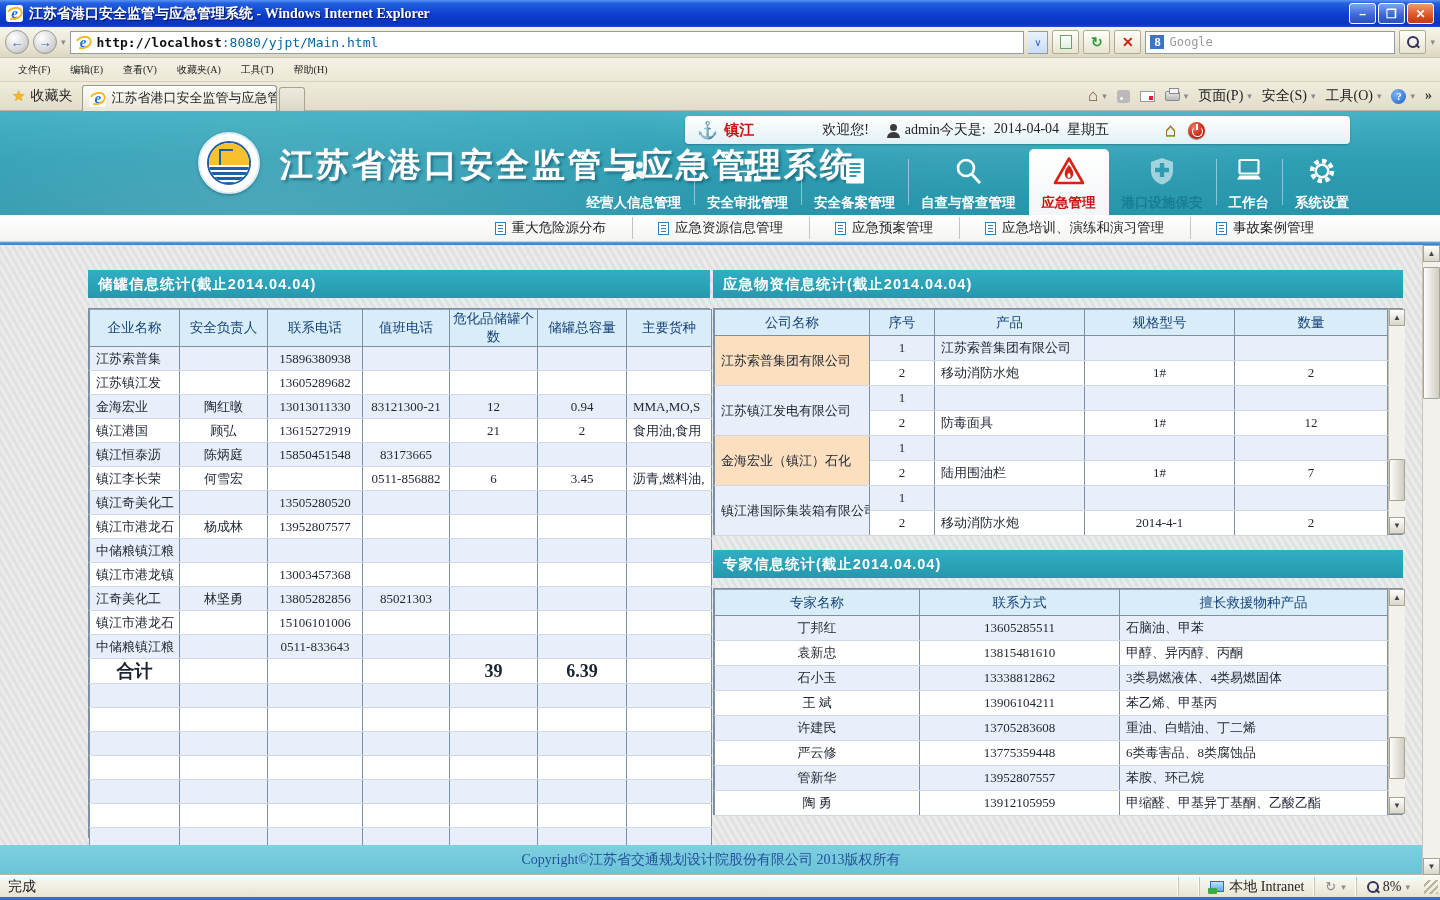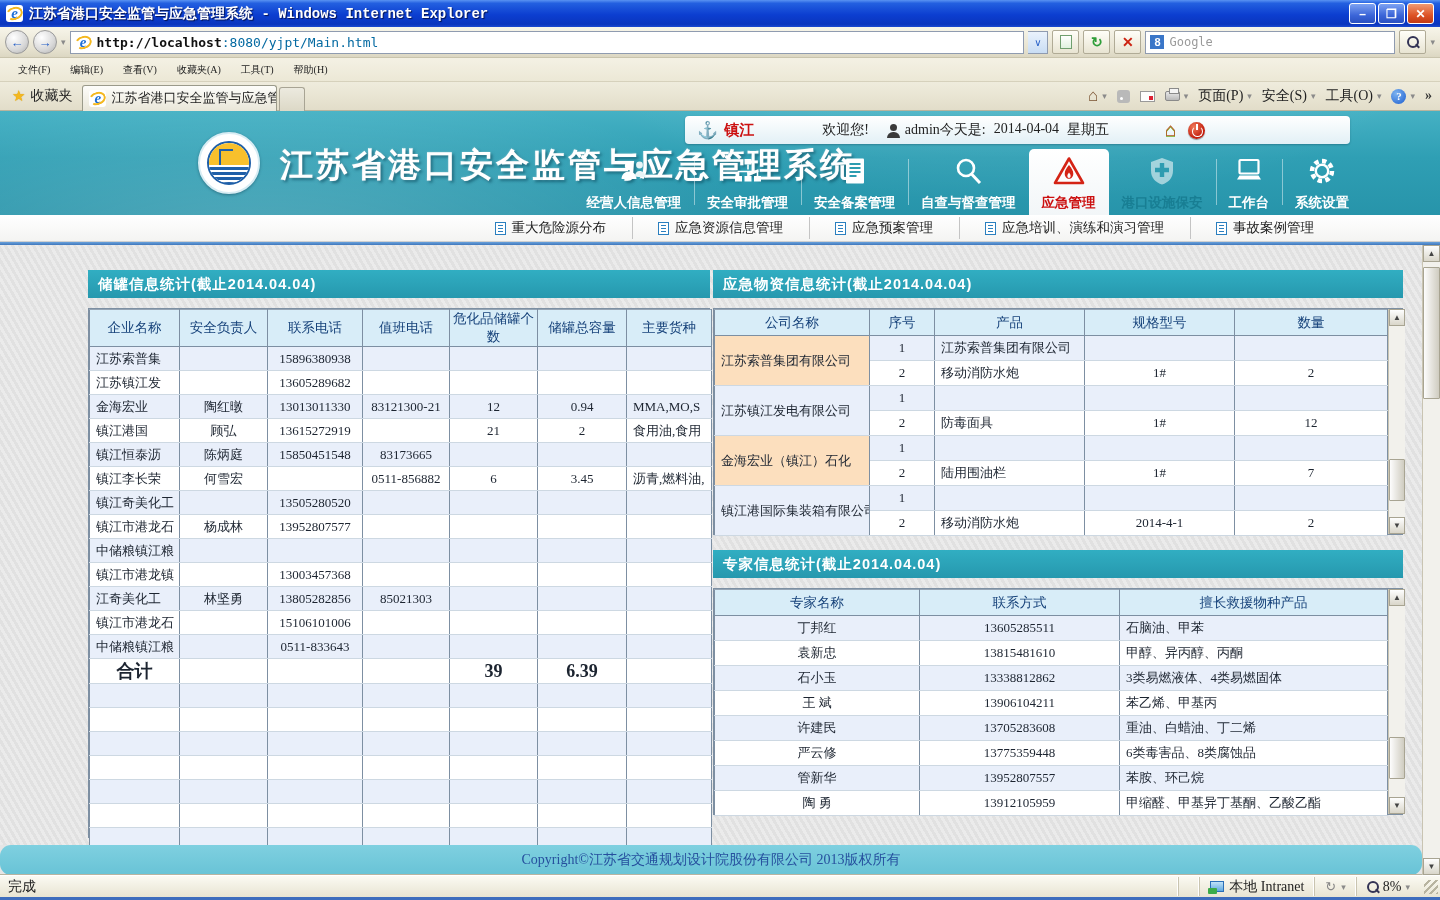--- a/index.html
+++ b/index.html
@@ -3,21 +3,21 @@
 <meta charset="utf-8">
 <style>
   * { margin:0; padding:0; box-sizing:border-box; }
   html,body { width:1440px; height:900px; overflow:hidden; }
   body { font-family:"Liberation Sans", sans-serif; font-size:13px; background:#e5e5e5; position:relative; }
 
   
   .titlebar { position:absolute; left:0; top:0; width:1440px; height:27px;
     background:linear-gradient(180deg,#5a93f2 0%,#2360e0 12%,#0c3ed0 55%,#0a35be 90%,#1c4ad0 100%);
     display:flex; align-items:center; padding:0 6px; color:#fff; }
-  .titlebar .ttl { font-family:Liberation Mono, monospace; font-weight:bold; font-size:14px; margin-left:6px;
+  .titlebar .ttl { font-family:Liberation Serif, serif; font-weight:bold; font-size:14px; margin-left:6px;
     text-shadow:1px 1px 1px rgba(0,0,30,.7); flex:1; white-space:nowrap; overflow:hidden; }
   .winbtns { display:flex; gap:2px; }
   .wbtn { width:27px; height:21px; border:1px solid #fff; border-radius:3px; color:#fff; font-size:12px; font-weight:bold;
     display:flex; align-items:center; justify-content:center; background:linear-gradient(180deg,#7da2f2,#3b65d8 60%,#2a50c0); }
   .wbtn.close { background:linear-gradient(180deg,#f09a72,#dd5326 60%,#c23a14); }
   .ie-e { display:inline-flex; width:17px; height:17px; align-items:center; justify-content:center; position:relative;
     font-family:"Liberation Serif", serif; font-style:italic; font-weight:bold; color:#1f6fd6; font-size:15px; background:#fff; border-radius:3px; flex:none; }
   .ie-e::before { content:''; position:absolute; width:13px; height:9px; border:2px solid #f4b820; border-radius:50%;
     border-left-color:transparent; transform:rotate(-18deg); }
 
@@ -154,21 +154,21 @@
   .sb-btn { position:absolute; left:0; width:16px; height:17px; background:linear-gradient(#fefefe,#d9d6ca); border:1px solid #a8a492;
     color:#444; font-size:8px; display:flex; align-items:center; justify-content:center; }
   .sb-up { top:0; } .sb-dn { bottom:0; }
   .sb-thumb { position:absolute; left:0; width:16px; background:linear-gradient(90deg,#fdfdfd,#cfccc0); border:1px solid #a8a492; border-radius:1px; }
   .main-scroll { position:absolute; right:0; top:245px; width:18px; height:630px; background:#f2f1ec; border-left:1px solid #c9c4b2; z-index:5; }
   .main-scroll .sb-btn { width:17px; }
   .main-scroll .sb-thumb { width:17px; top:22px; height:132px; }
 
   
   .footer { position:absolute; left:0; top:845px; width:1422px; height:30px; background:linear-gradient(#7fd0e0,#68c3d6);
-    color:#26509e; font-family:"Liberation Serif", serif; font-size:14px; display:flex; align-items:center; justify-content:center;border-radius:11px; }
+    color:#26509e; font-family:"Liberation Serif", serif; font-size:14px; display:flex; align-items:center; justify-content:center; }
   .statusbar { position:absolute; left:0; top:875px; width:1440px; height:25px; background:linear-gradient(#fbfaf3,#e8e4d2);
     border-top:1px solid #fff; box-shadow:0 -1px 0 #b8b4a0; display:flex; align-items:center; font-family:"Liberation Serif", serif; font-size:14px;
     color:#222; border-bottom:3px solid #3e6dbd; }
   .statusbar .lseg { flex:1; padding-left:8px; }
   .sseg { display:flex; align-items:center; gap:5px; padding:8px 10px; height:19px; border-left:1px solid #c9c4b0; box-shadow:-1px 0 0 #fff; }
   .compico { width:14px; height:11px; border:1px solid #2a6fb8; background:linear-gradient(#bfe2f8,#5fa8e0); position:relative; }
   .compico::after { content:''; position:absolute; left:-3px; bottom:-3px; width:9px; height:6px; background:#3bab4a; border-radius:1px; }
   .zoomdd { display:flex; align-items:center; gap:4px; }
   .grip { width:14px; height:14px; margin:0 2px 0 4px;
     background:repeating-linear-gradient(135deg,transparent 0 3px,#b8b4a0 3px 5px); }

